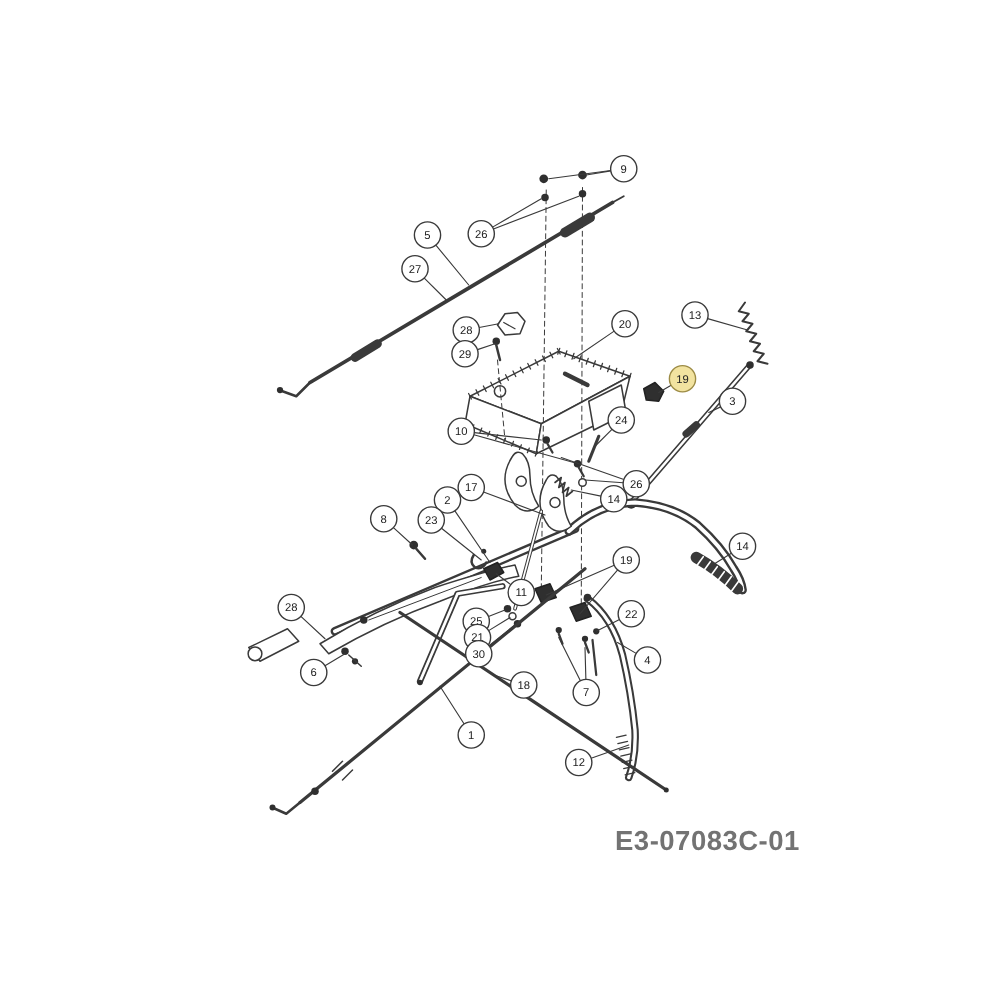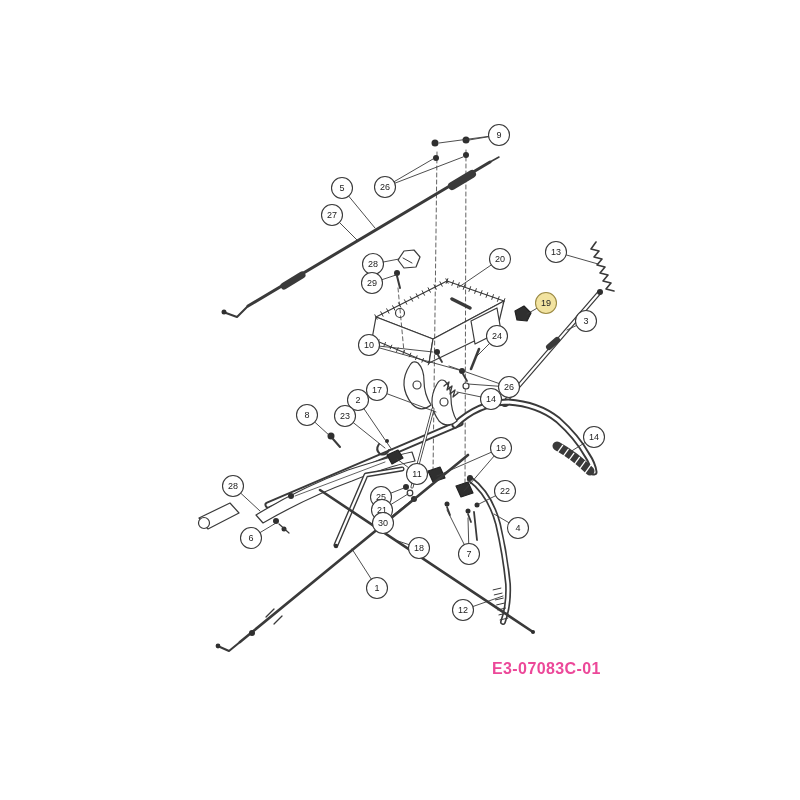--- a/index.html
+++ b/index.html
@@ -1,21 +1,21 @@
 <!DOCTYPE html>
 <html><head>
 <meta charset="utf-8">
 <style>
   html,body{margin:0;padding:0;background:#fff;}
   .canvas{position:relative;width:800px;height:800px;background:#ffffff;overflow:hidden;
           font-family:"Liberation Sans",sans-serif;}
   .canvas svg{position:absolute;left:0;top:0;}
   .drawing-label{position:absolute;left:492px;top:660px;width:220px;
-    font-family:"Liberation Sans",sans-serif;font-size:16px;font-weight:600;
-    letter-spacing:.4px;color:#ec4899;}
+    font-family:"Liberation Sans",sans-serif;font-size:22px;font-weight:600;
+    letter-spacing:.4px;color:#737373;}
 </style>
 </head>
 <body>
 
 <div class="canvas">
     <svg width="800" height="800" viewBox="0 0 800 800">
       <g>
         <polyline points="248,306 490,162" fill="none" stroke="#3a3a3a" stroke-width="3" stroke-linecap="round" stroke-linejoin="round"></polyline>
       </g>
       <g>

